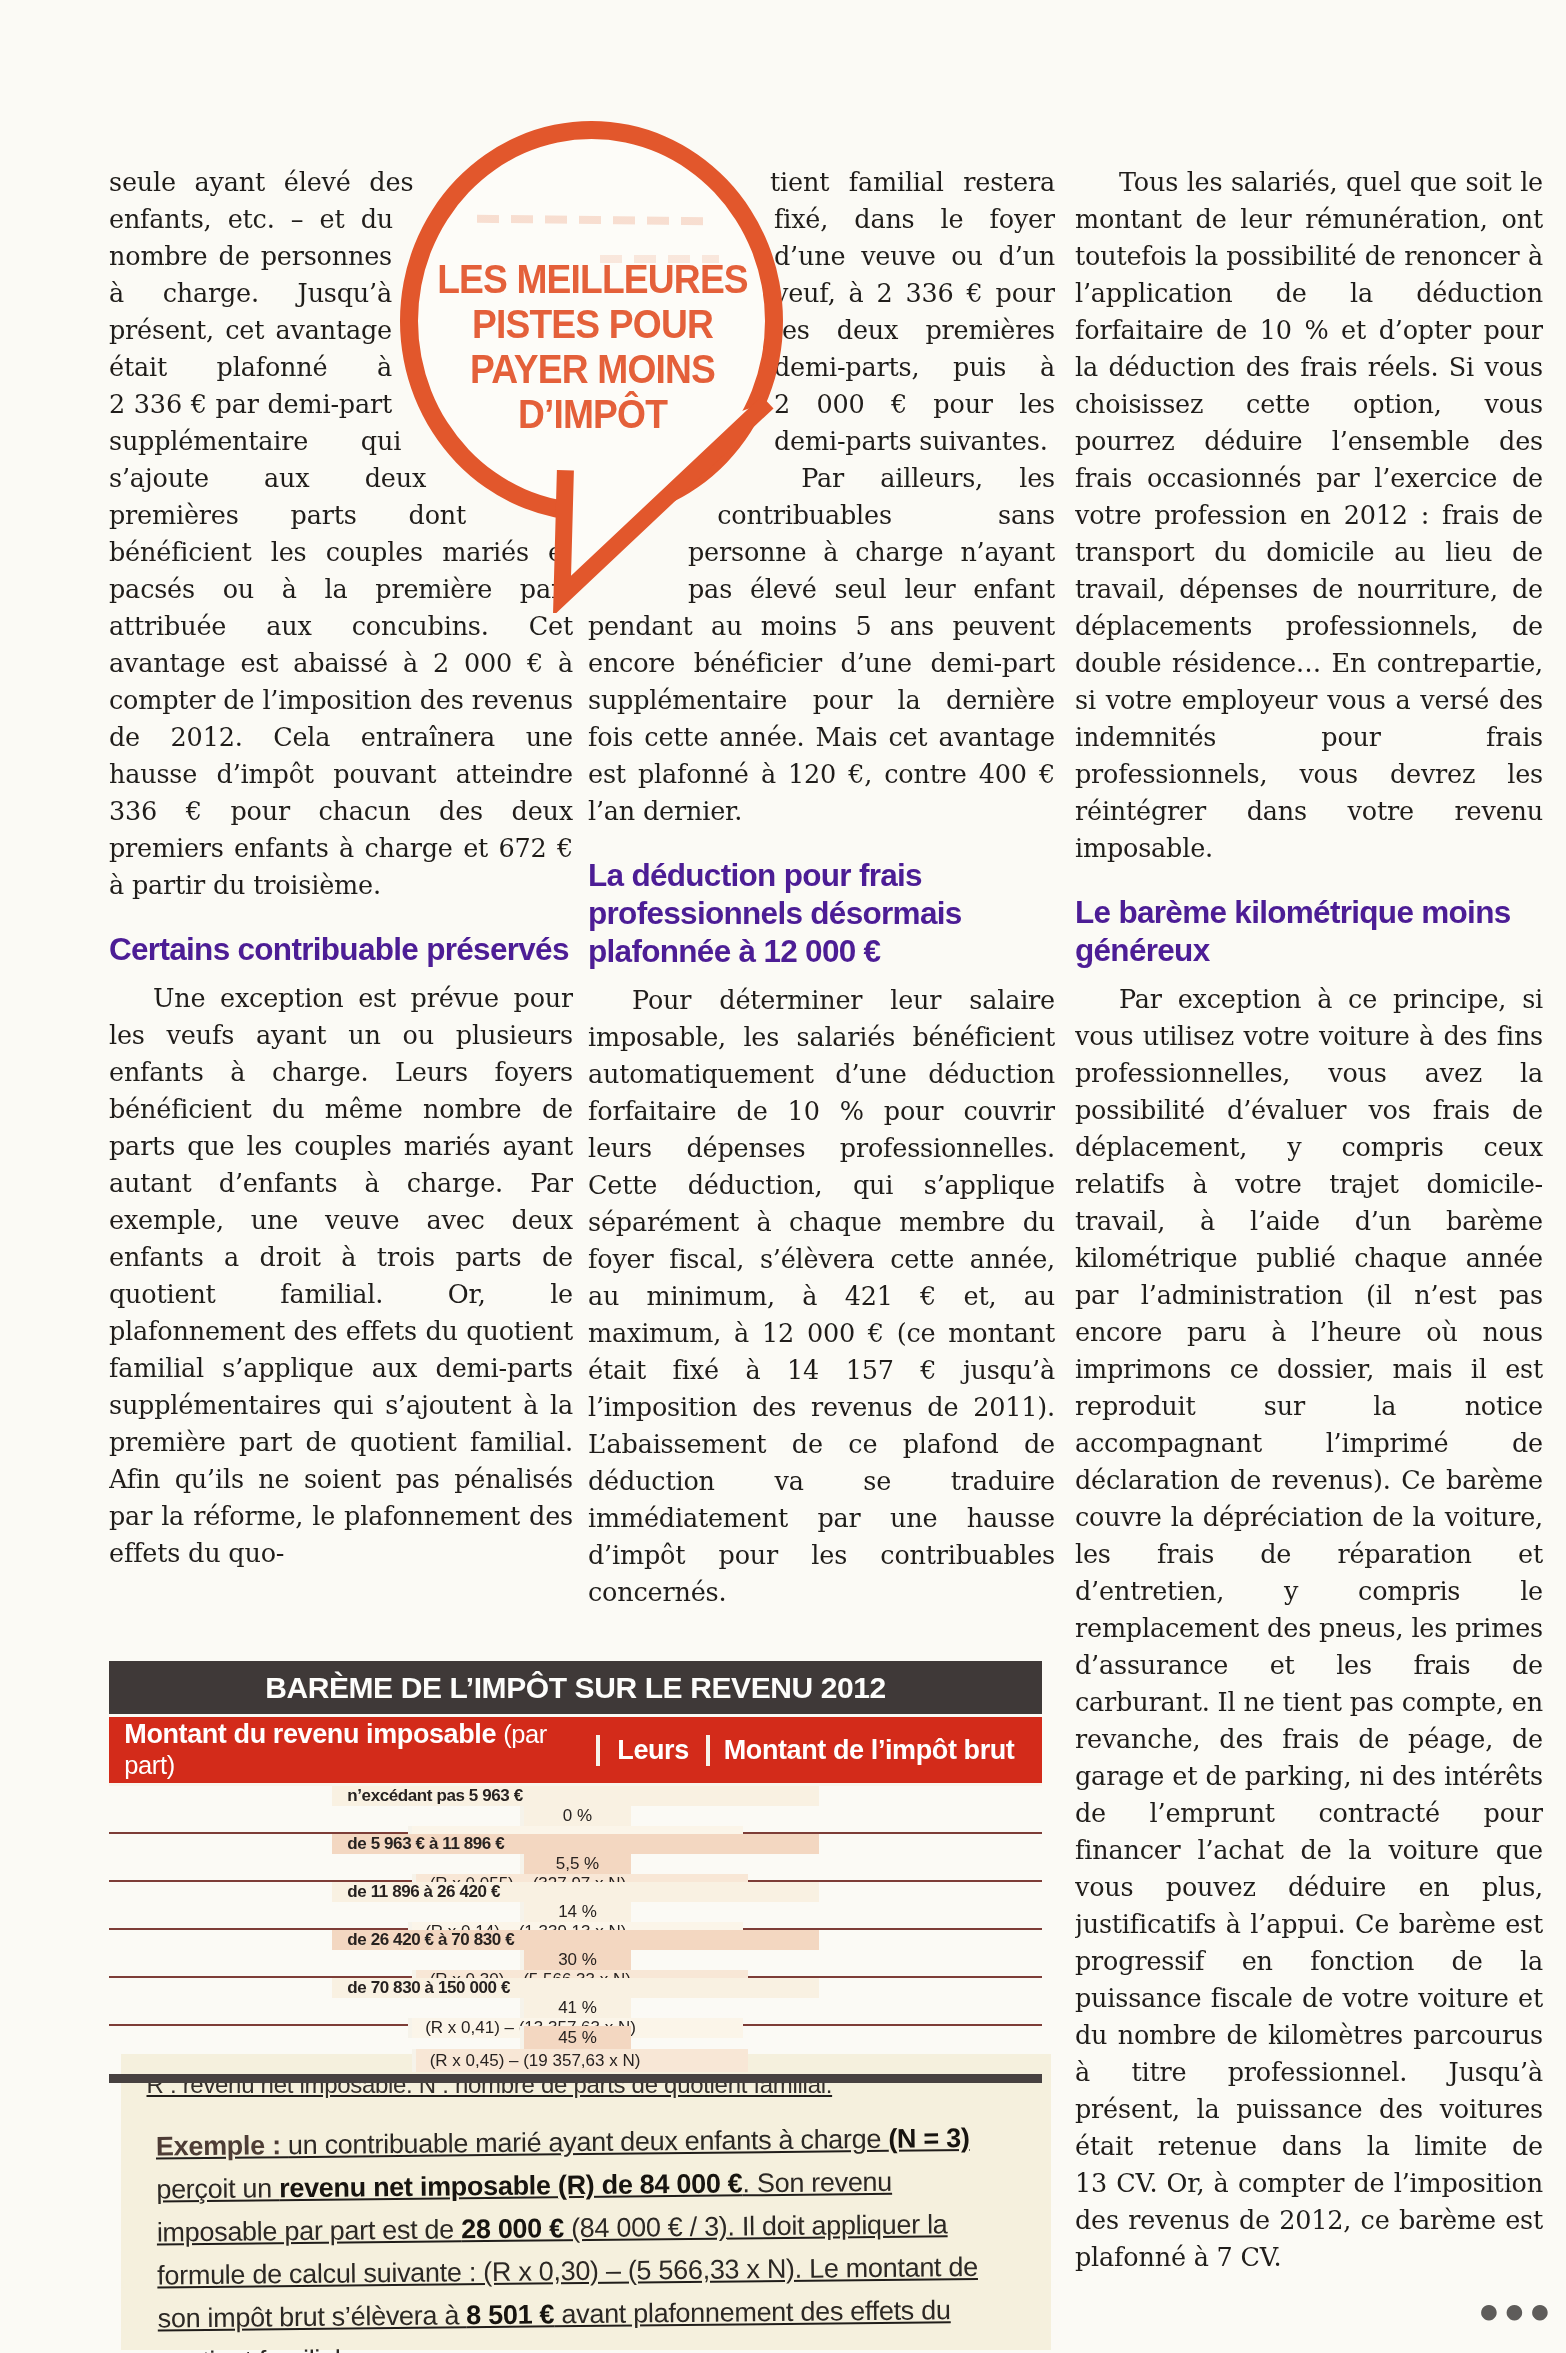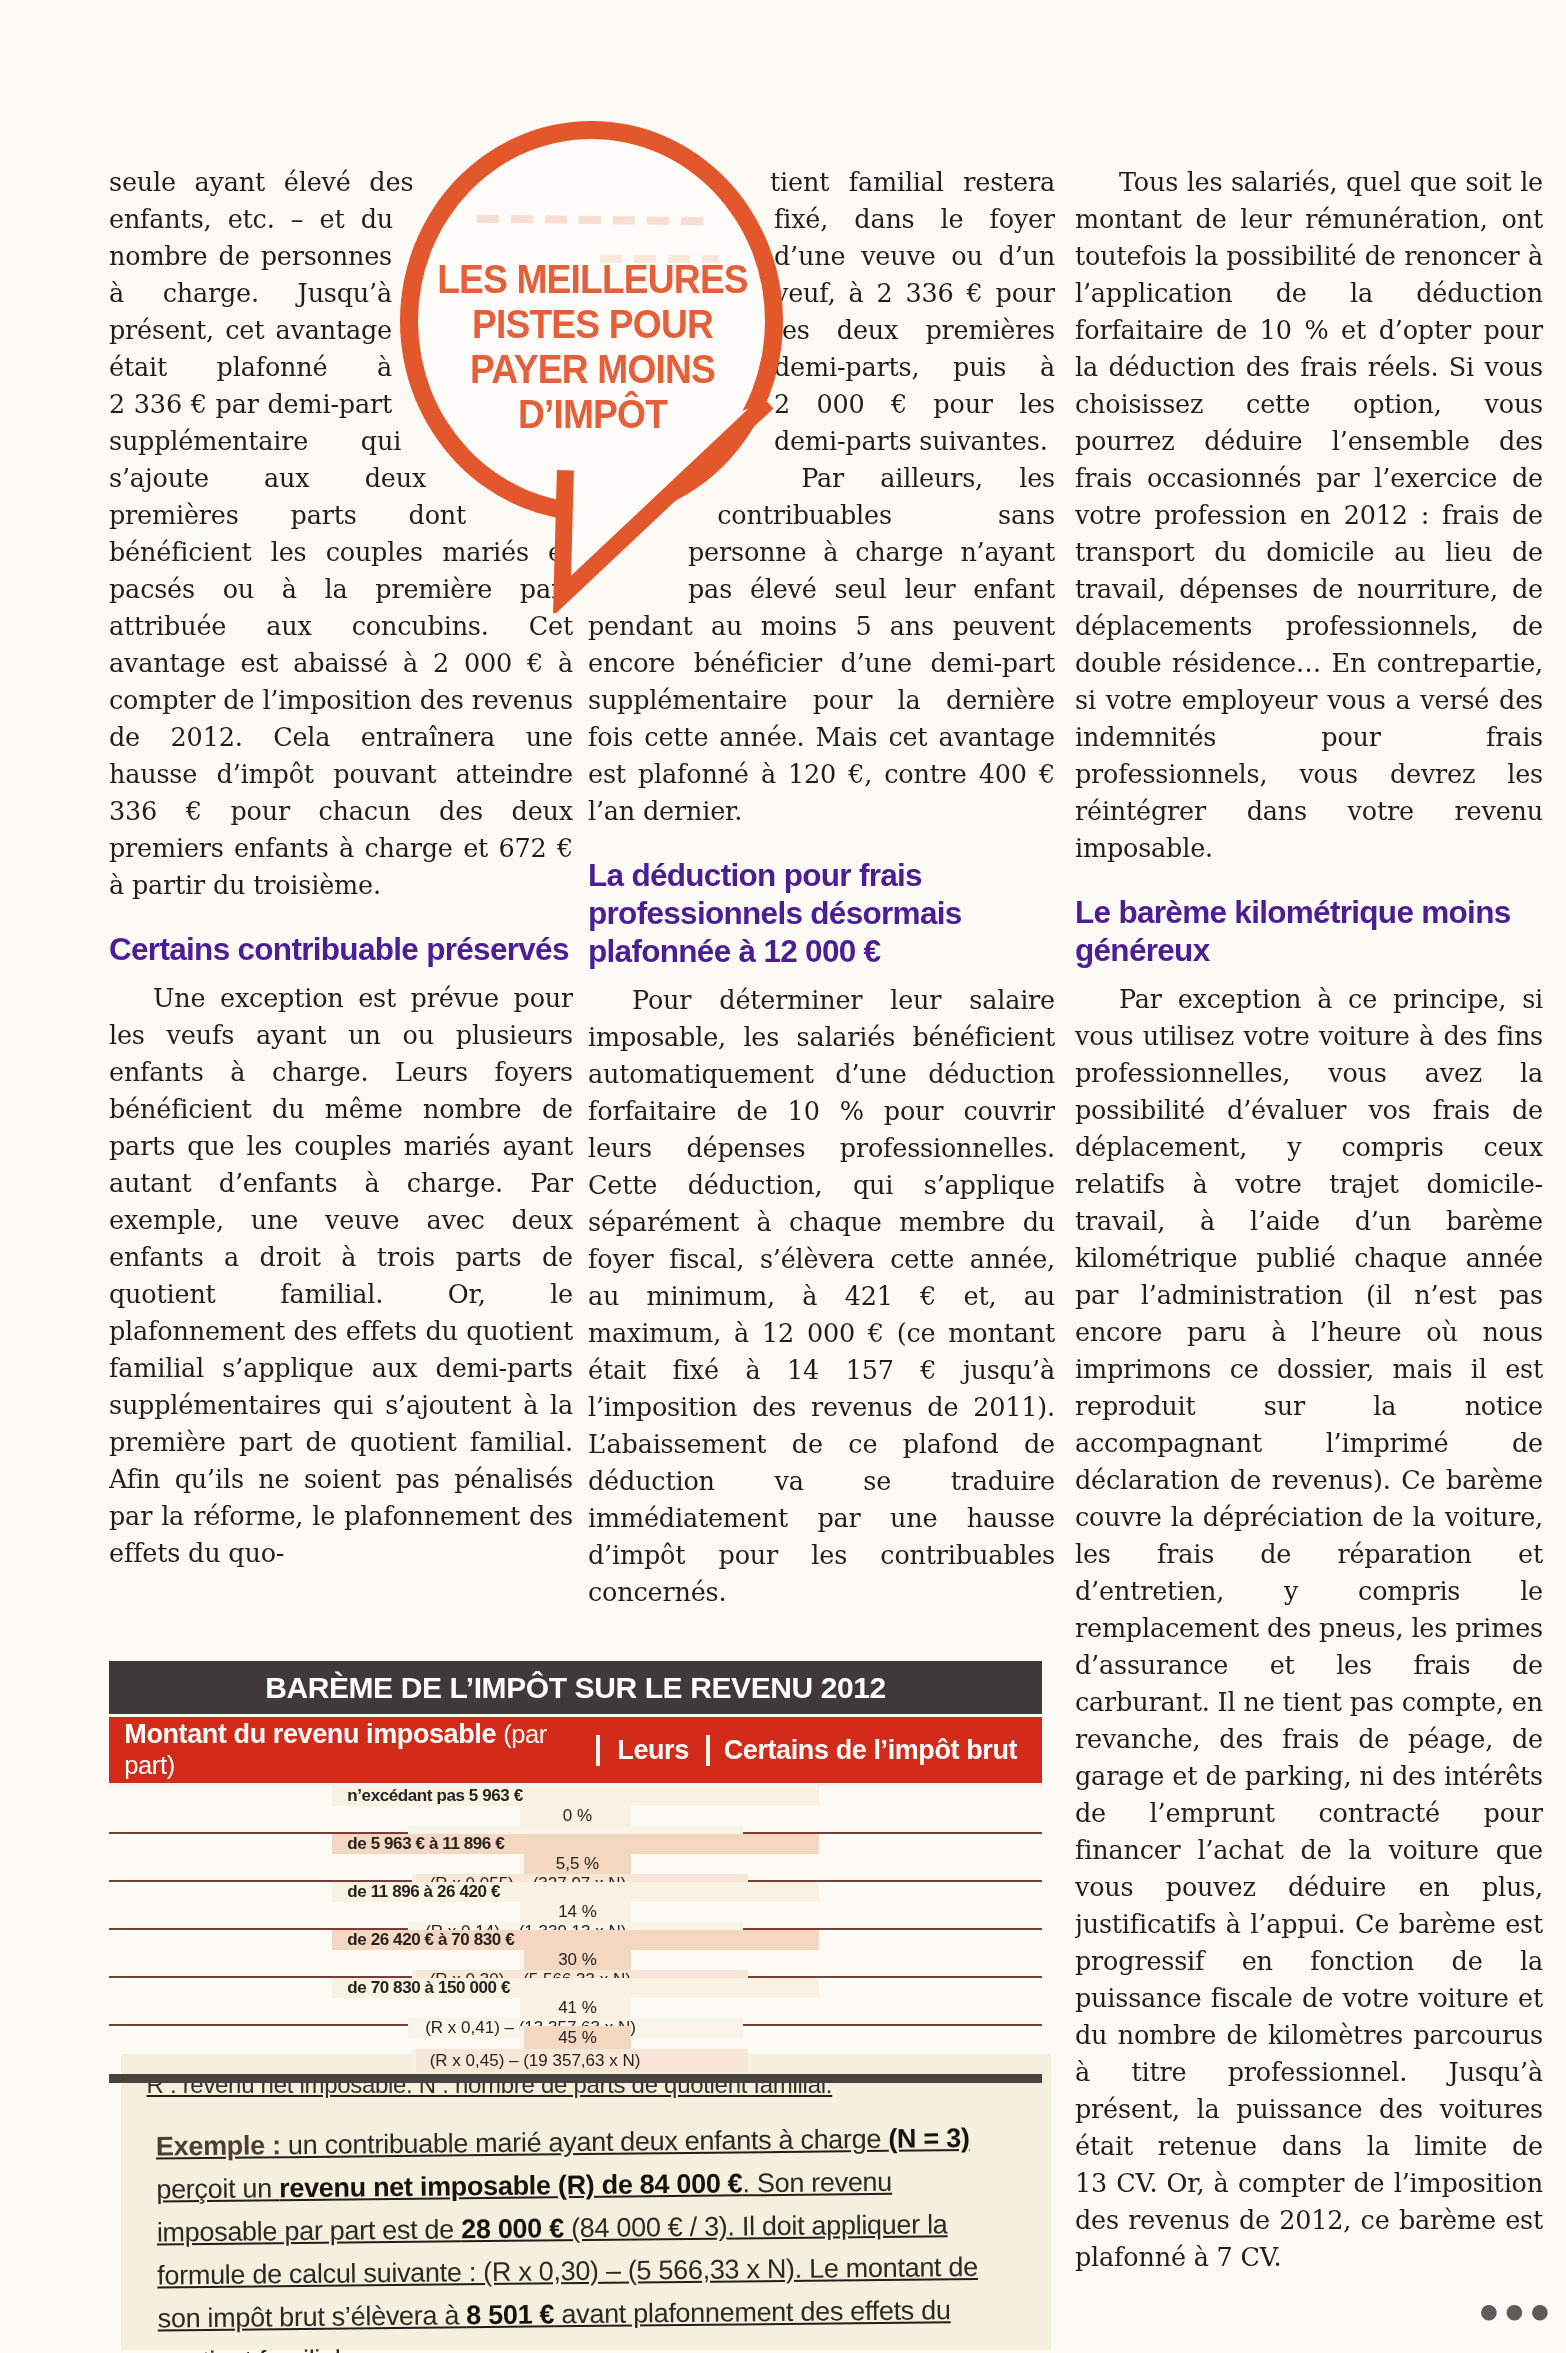--- a/index.html
+++ b/index.html
@@ -182,21 +182,21 @@
   </div>
 
   <div class="taxtable">
     <div class="t-title">BARÈME DE L’IMPÔT SUR LE REVENU 2012</div>
     <div class="t-head">
       <div class="th c1">
         <b>Montant du revenu imposable</b>
         <span class="sub">(par part)</span>
       </div>
       <div class="th c2">Leurs</div>
-      <div class="th c3">Certains de l’impôt brut</div>
+      <div class="th c3">Montant de l’impôt brut</div>
     </div>
     <div class="t-body">
         <div class="trow odd">
           <div class="c1">n’excédant pas 5&nbsp;963&nbsp;€</div>
           <div class="c2">0&nbsp;%</div>
           <div class="c3">—</div>
         </div>
         <div class="trow even">
           <div class="c1">de 5&nbsp;963&nbsp;€ à 11&nbsp;896&nbsp;€</div>
           <div class="c2">5,5&nbsp;%</div>

